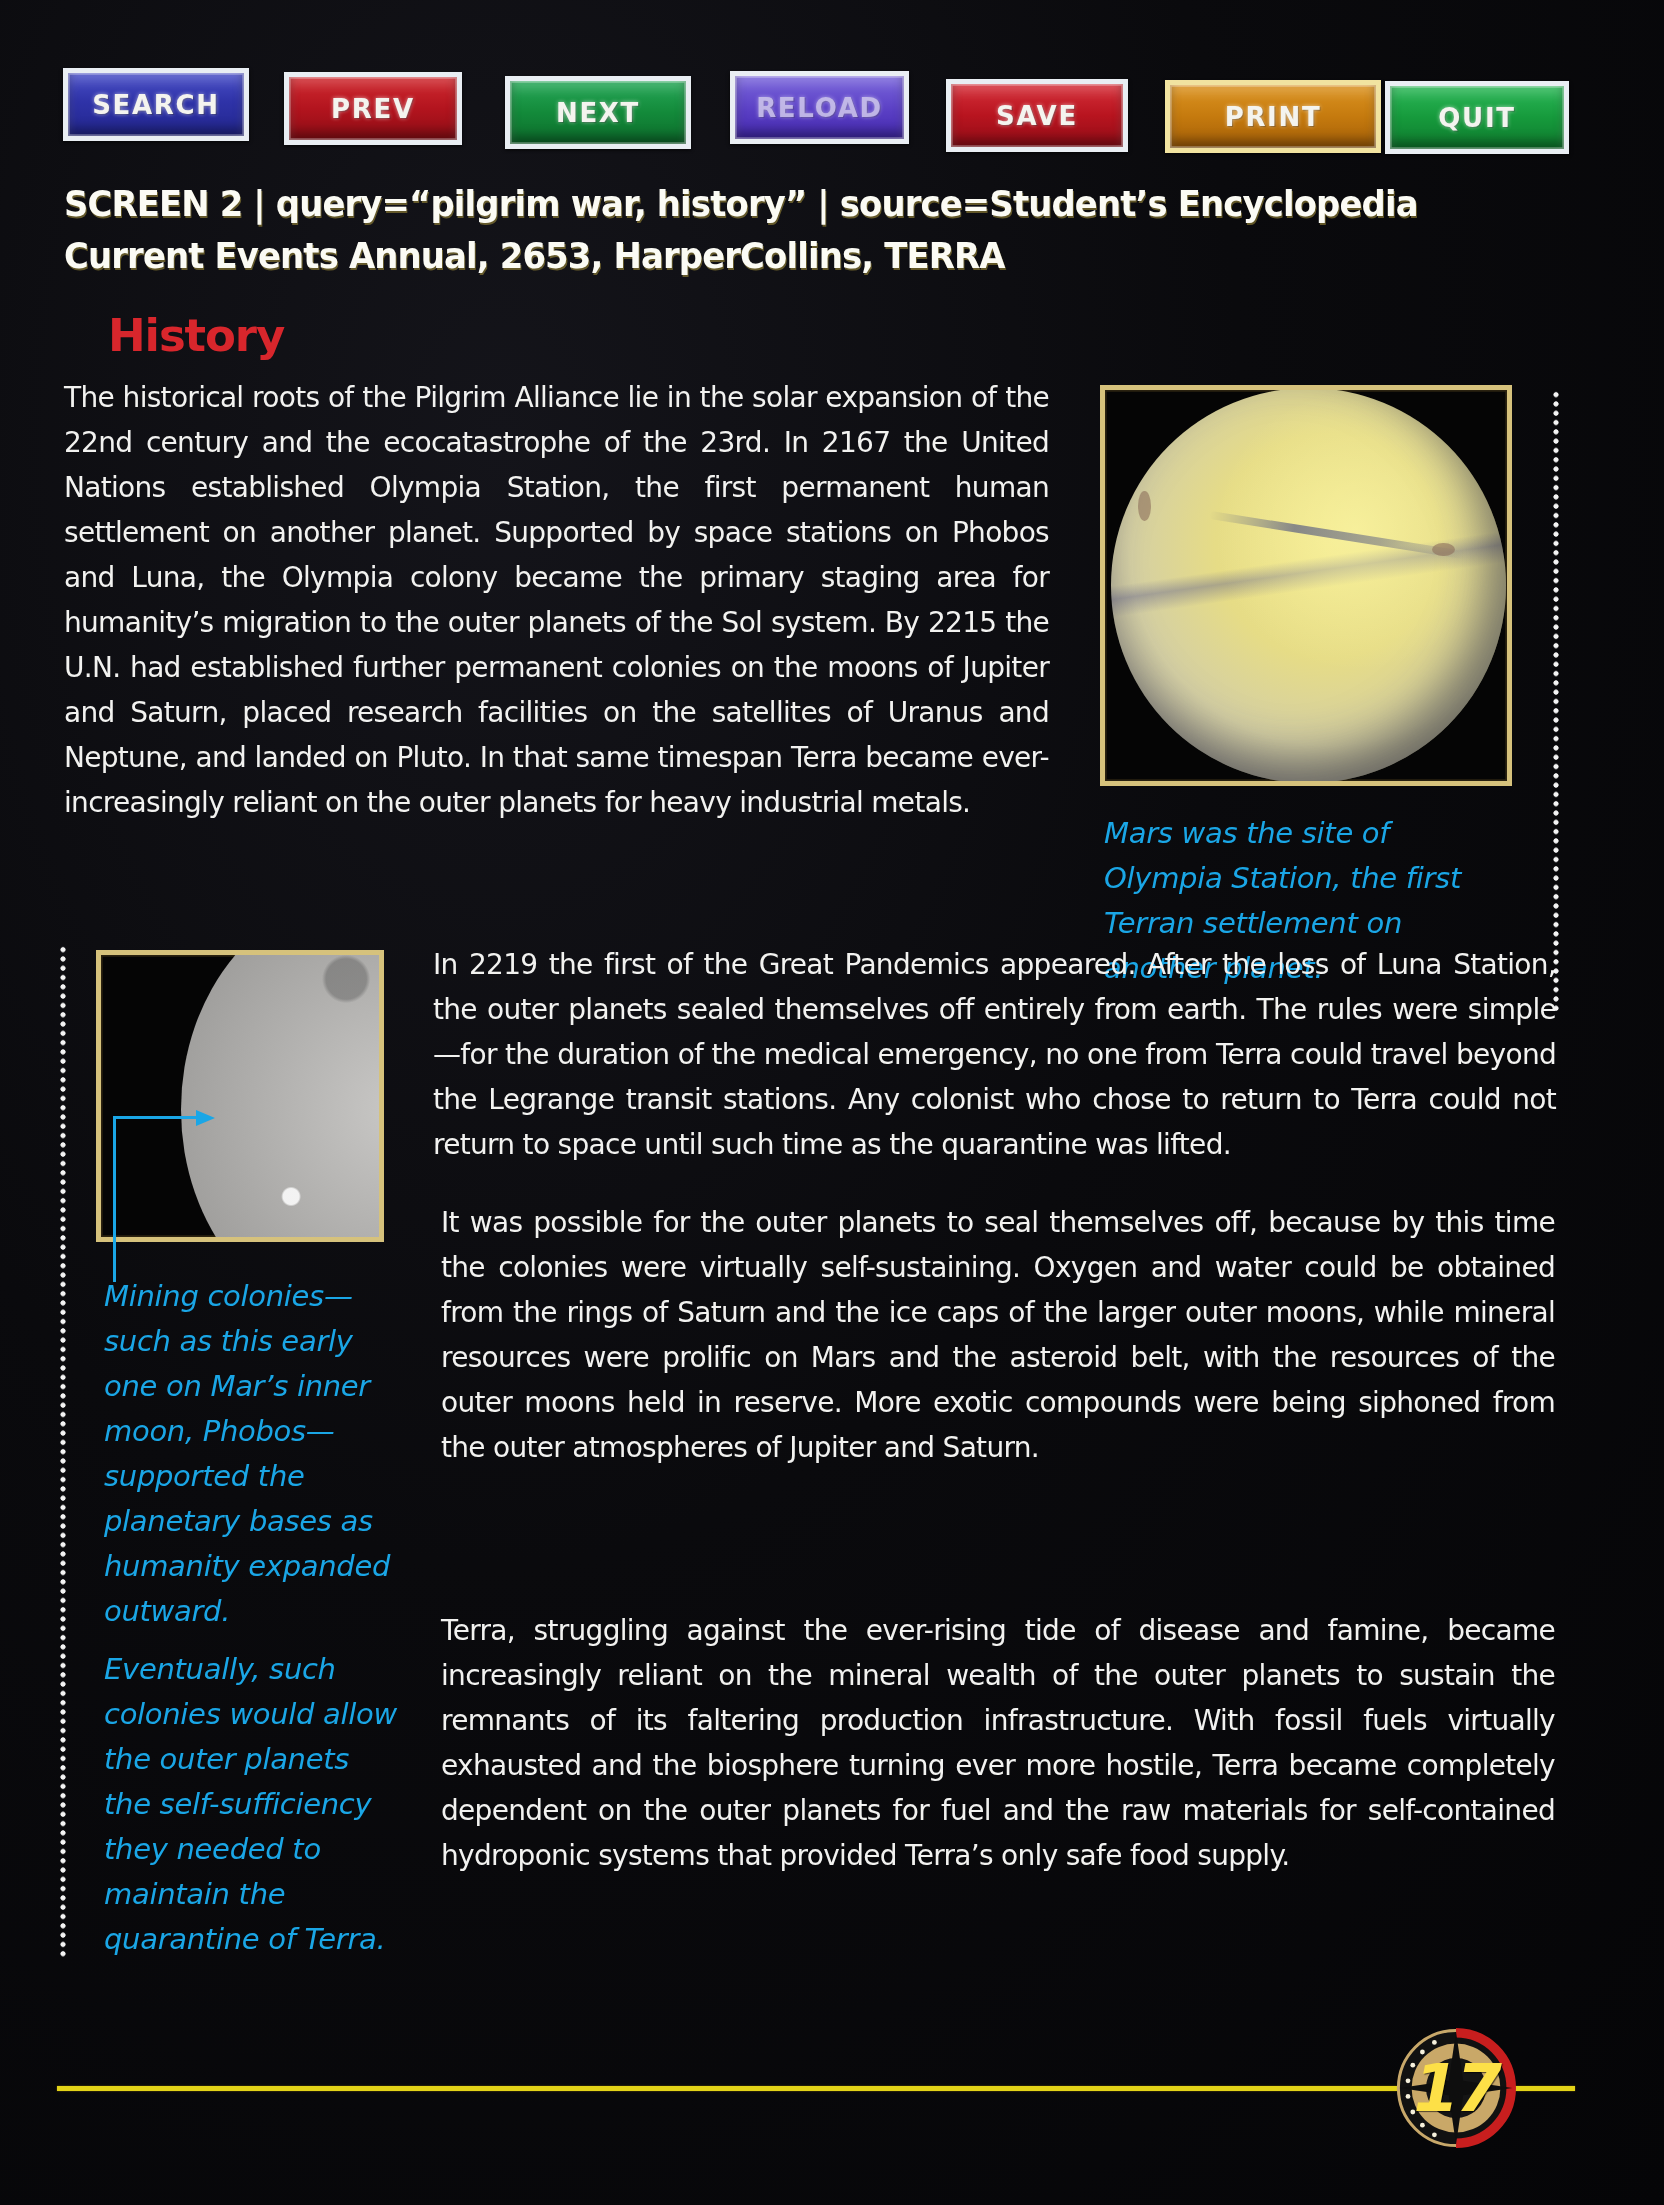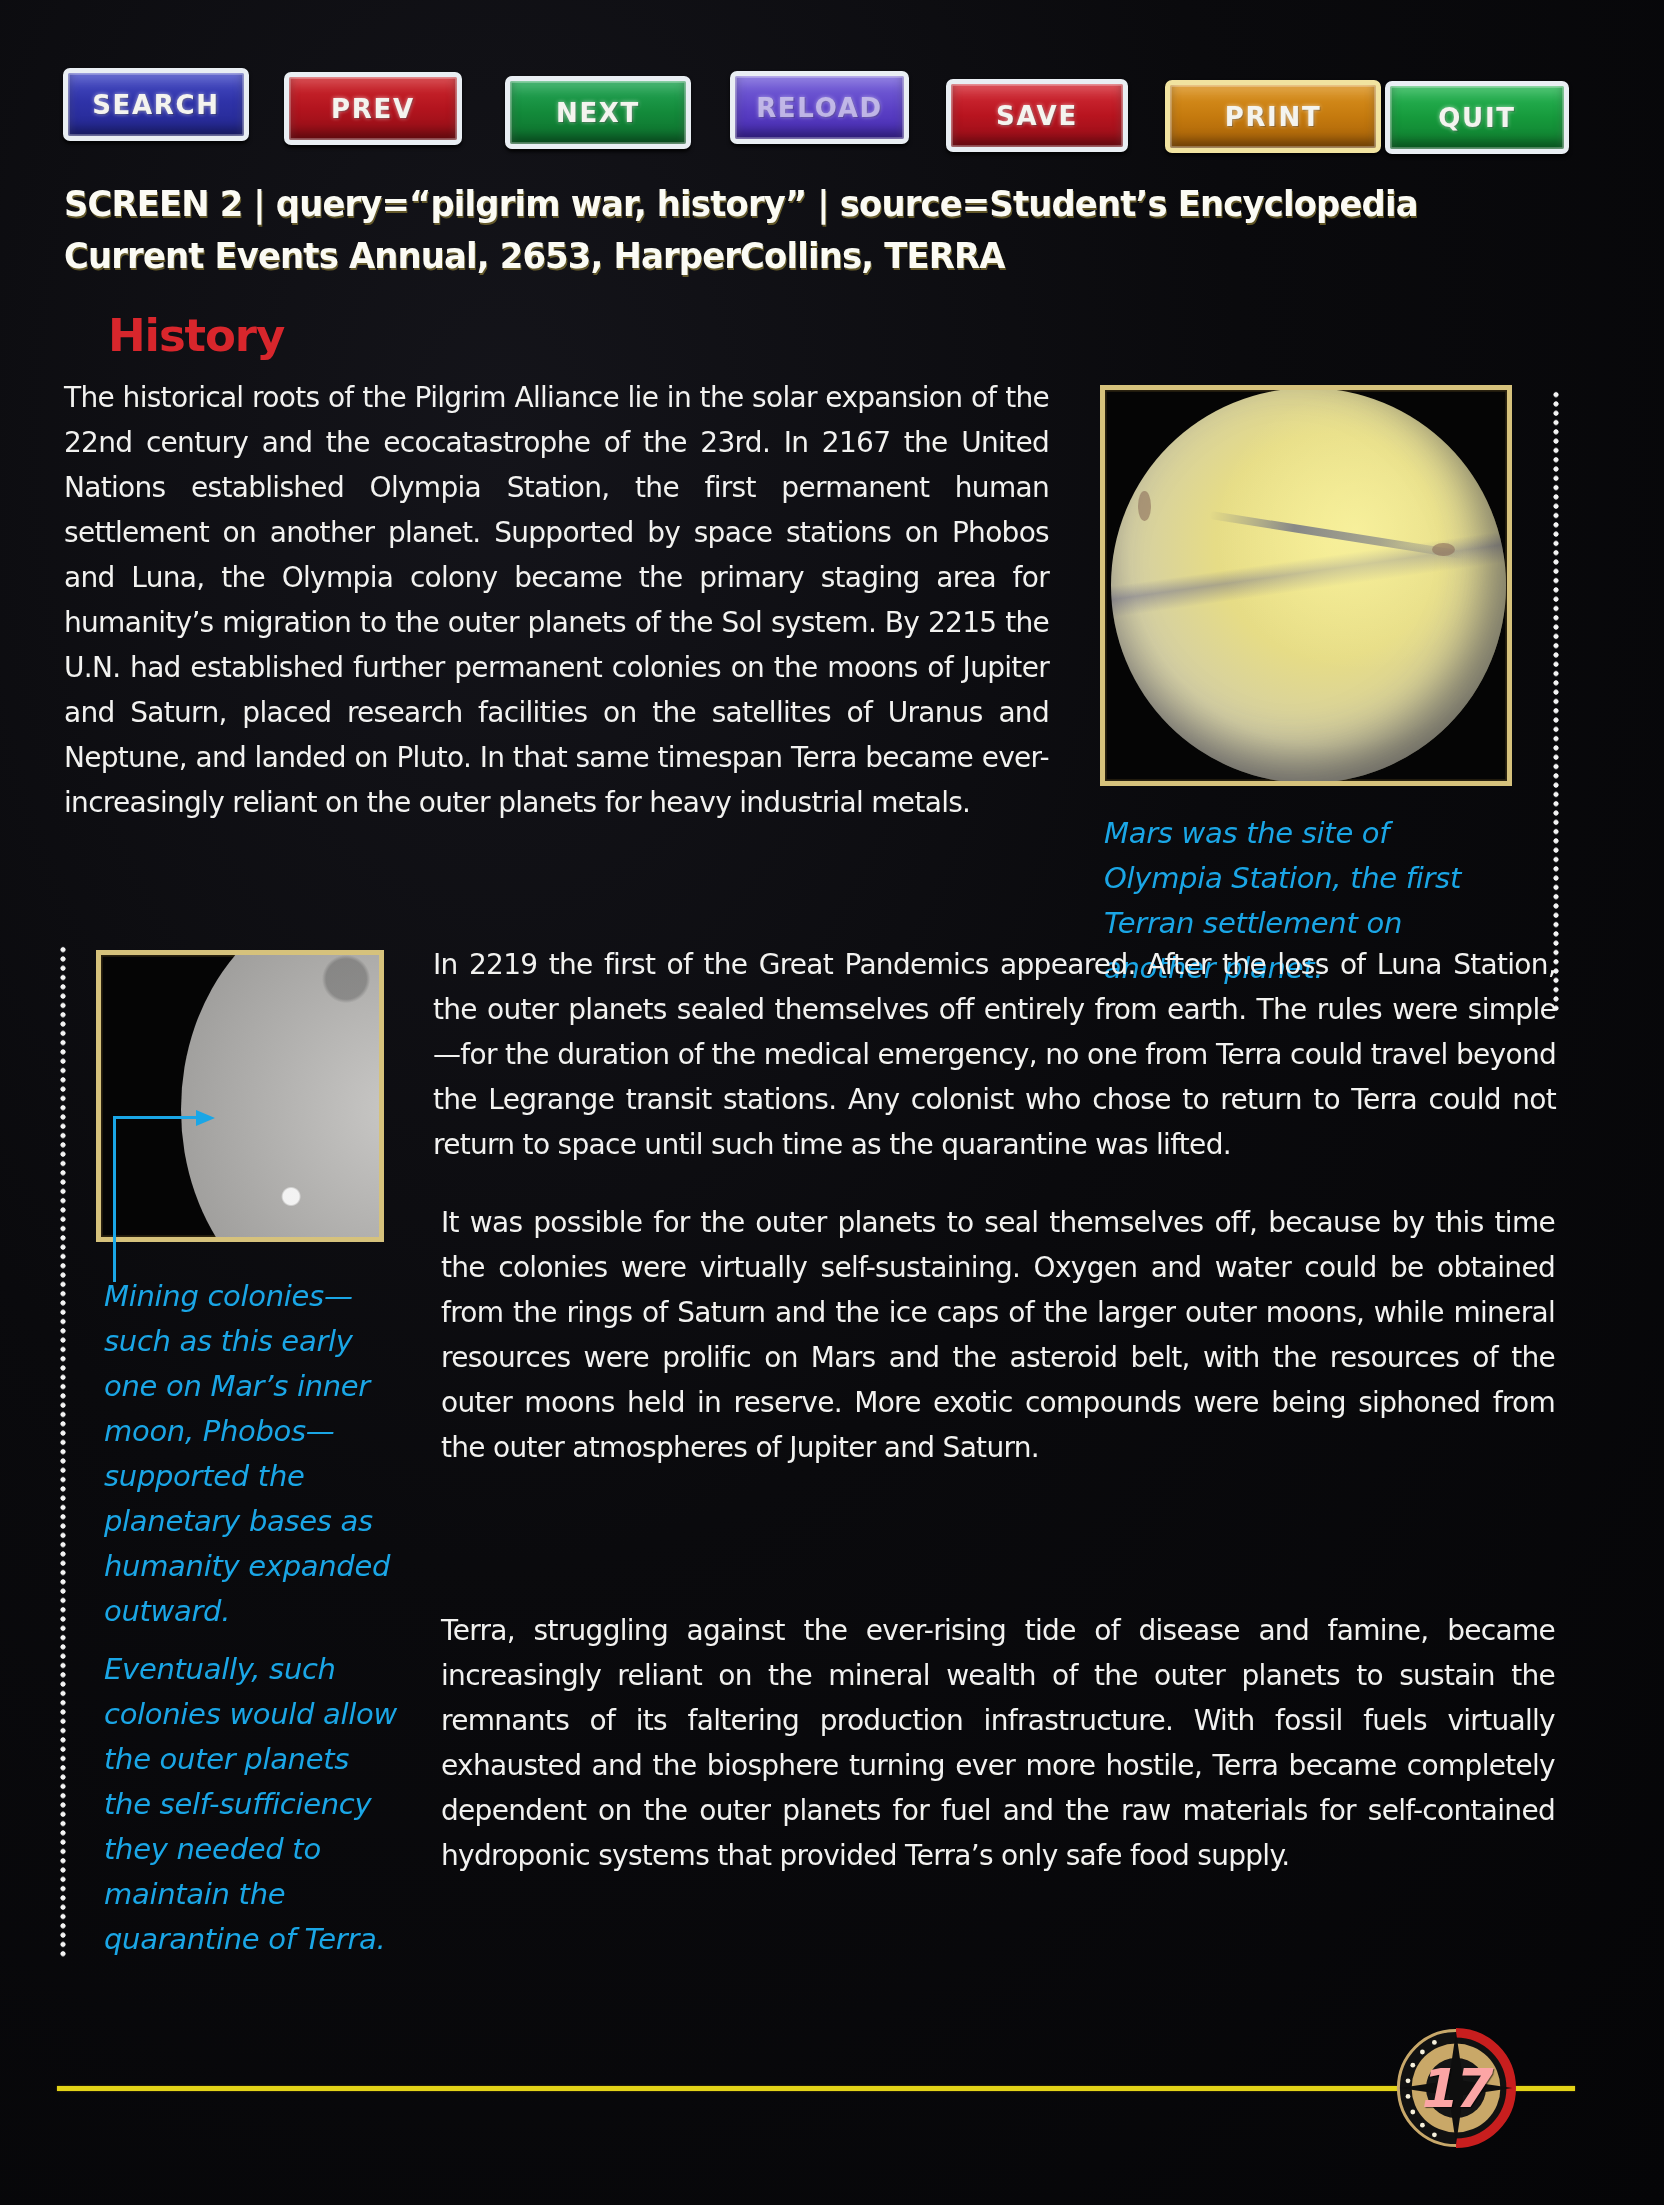--- a/index.html
+++ b/index.html
@@ -16,21 +16,21 @@
       font-family: "DejaVu Sans", sans-serif;
       color: #f2f2f2;
     }
 
     
     .toolbar { position: absolute; left: 0; top: 0; width: 100%; height: 172px; }
     .tbtn {
       position: absolute;
       height: 73px;
       border: 5.7px solid #e9eef3;
-      border-radius: 7px;
+      border-radius: 0;
       box-shadow:
         inset 0 0 0 1.7px rgba(255,255,255,0.35),
         inset 0 -8px 10.3px rgba(0,0,0,0.35),
         inset 0 8px 10.3px rgba(255,255,255,0.18),
         0 2.3px 3.4px rgba(0,0,0,0.8);
       display: flex; align-items: center; justify-content: center;
       cursor: pointer;
     }
     .tbtn span {
       font-family: "DejaVu Sans", sans-serif;
@@ -184,22 +184,22 @@
       left: 1396px; top: 2028px;
       width: 120px; height: 120px;
     }
     .page-badge svg { width: 100%; height: 100%; display: block; }
     .page-number {
       position: absolute;
       left: 0; top: 0; width: 100%; height: 100%;
       display: flex; align-items: center; justify-content: center;
       font-family: "DejaVu Sans", sans-serif;
       font-weight: bold;
-      font-size: 54px;
-      color: #fca5a5;
+      font-size: 66px;
+      color: #fde047;
       letter-spacing: -3.4px;
       text-shadow: 1.1px 1.1px 1.1px rgba(0,0,0,0.6);
       font-style: italic;
     }
   </style>
 </head>
 <body>
 
 <div class="toolbar">
   <div class="tbtn" style="left:63px; top:68px; width:186px; background:linear-gradient(180deg,#4a50c8 0%,#2f33a8 45%,#22268f 100%);">

